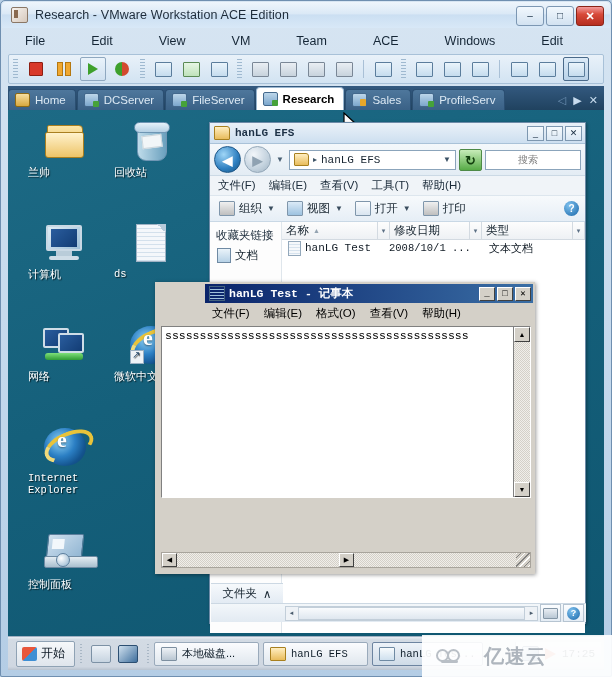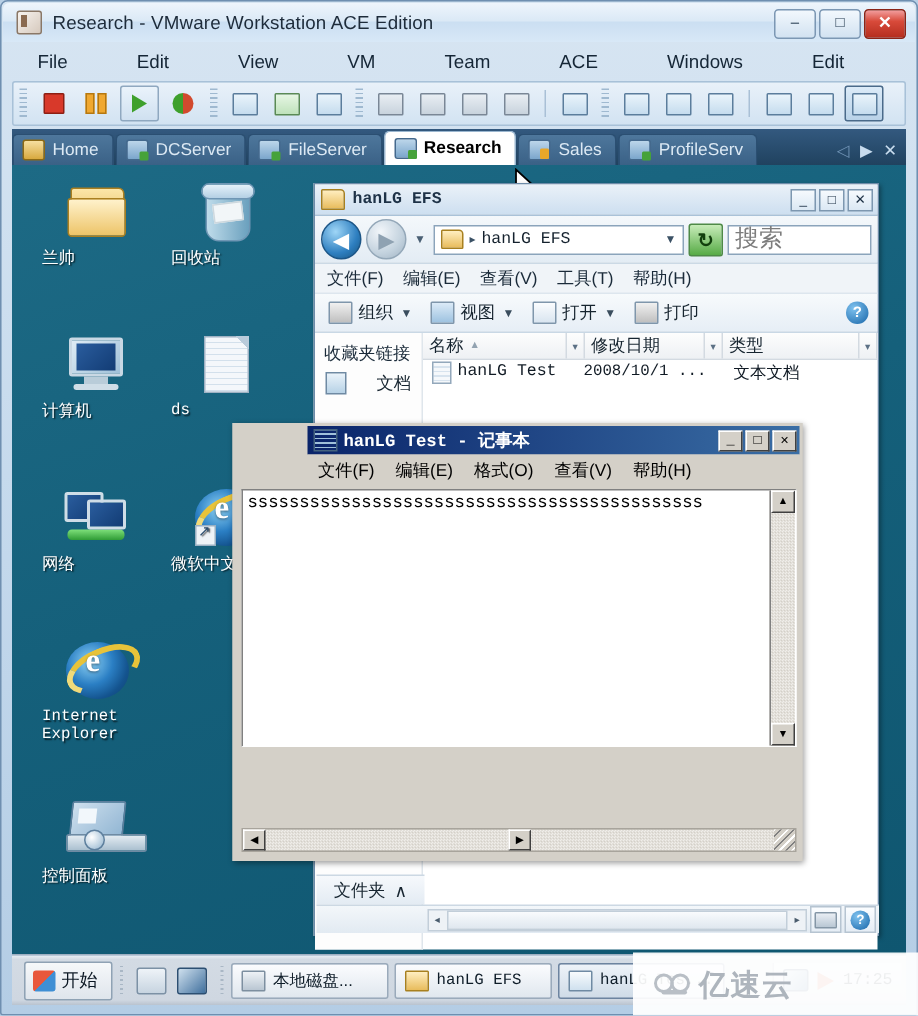--- a/index.html
+++ b/index.html
@@ -233,40 +233,40 @@
   .crumbbar .ctext{font-family:"Liberation Mono",monospace;font-size:11px;color:#14212d;}
   .crumbbar .drop{margin-left:auto;font-size:8px;color:#3b5165;}
   .refreshbtn{width:21px;height:20px;border:1px solid #4e8a47;border-radius:2px;
     background:linear-gradient(to bottom,#c7ecb9,#57ab46);position:relative;}
   .refreshbtn:after{content:"\21BB";position:absolute;left:50%;top:50%;transform:translate(-50%,-50%);
     color:#123f0d;font-size:13px;font-weight:bold;}
   .searchbox{
     width:96px;height:20px;background:#fff;border:1px solid #8ba4bb;box-sizing:border-box;
     display:flex;align-items:center;padding-left:4px;
   }
-  .searchbox .ph{font-size:16px;color:#7d7d7d;}
+  .searchbox .ph{font-size:10px;color:#7d7d7d;margin-left:28px;}
 
   .exp-menu{height:19px;display:flex;align-items:center;gap:13px;padding-left:8px;
     font-size:11.5px;color:#1b2b3a;background:#f0f4f8;border-bottom:1px solid #dde6ee;}
   .exp-cmd{height:25px;display:flex;align-items:center;gap:6px;padding-left:6px;
     background:linear-gradient(to bottom,#f7fafc,#e6eef6);border-bottom:1px solid #c9d8e5;}
   .cmdi{display:flex;align-items:center;gap:4px;font-size:11.5px;color:#16242f;padding:0 3px;}
   .cmdi .ic{width:14px;height:13px;border:1px solid #7f96ab;border-radius:1px;
     background:linear-gradient(to bottom,#fafcfe,#d9e5f0);}
   .cmdi .ic.blue{background:linear-gradient(to bottom,#dbeaf7,#9dc2e0);}
   .cmdi .ic.grey{background:linear-gradient(to bottom,#f0f0f0,#bfbfbf);}
   .cmdi .cv{font-size:8px;color:#3a4d5e;margin-left:1px;}
   .helpq{margin-left:auto;margin-right:6px;width:15px;height:15px;border-radius:50%;
     background:radial-gradient(circle at 35% 30%,#7fc2ef,#1765a8);color:#fff;font-size:10px;font-weight:bold;
     display:flex;align-items:center;justify-content:center;}
 
   .exp-body{display:flex;height:411px;background:#fff;}
   .exp-nav{width:72px;background:#fdfdfd;border-right:1px solid #dfe6ec;padding:4px 0 0 0;box-sizing:border-box;}
   .navhead{font-size:11.5px;color:#1b2b3a;padding:2px 0 3px 6px;}
-  .navitem{display:flex;align-items:center;gap:20px;padding:2px 0 2px 7px;font-size:11.5px;color:#16242f;text-align:right;}
+  .navitem{display:flex;align-items:center;gap:4px;padding:2px 0 2px 7px;font-size:11.5px;color:#16242f;text-align:right;}
   .navitem .ic{width:12px;height:13px;border:1px solid #6f8aa3;background:linear-gradient(to bottom,#eaf3fa,#b7d2e6);}
 
   .exp-list{flex:1;display:flex;flex-direction:column;min-width:0;}
   .colhead{height:17px;display:flex;background:linear-gradient(to bottom,#fdfdfd,#eef1f4);
     border-bottom:1px solid #d3dae1;}
   .col{display:flex;align-items:center;border-right:1px solid #d3dae1;font-size:11.5px;color:#16242f;
     padding-left:4px;box-sizing:border-box;}
   .col .sortarr{font-size:7px;color:#93a3b1;margin-left:4px;}
   .col .hdrop{margin-left:auto;width:11px;text-align:center;font-size:7px;color:#5c7085;
      border-left:1px solid #d3dae1;height:100%;display:flex;align-items:center;justify-content:center;}
@@ -390,21 +390,21 @@
   }
   .tray .ti2{width:15px;height:13px;}
   .tray .net{background:linear-gradient(135deg,#cfe0ee,#3f6f9d);border:1px solid #2c4f72;border-radius:2px;}
   .tray .vol{width:0;height:0;border-left:11px solid #d06a4e;border-top:6px solid transparent;border-bottom:6px solid transparent;}
   .clock{font-family:"Liberation Mono",monospace;font-size:11px;color:#0c1a26;}
 
   
   .watermark{
     position:absolute;right:0;bottom:0;width:190px;height:42px;
     background:rgba(255,255,255,.93);
-    display:flex;align-items:center;gap:0;padding-left:14px;box-sizing:border-box;
+    display:flex;align-items:center;gap:18px;padding-left:14px;box-sizing:border-box;
   }
   .wm-logo{width:30px;height:20px;position:relative;}
   .wm-logo .c1,.wm-logo .c2{position:absolute;top:3px;width:13px;height:13px;border-radius:50%;
      border:2.5px solid #b9bfc6;box-sizing:border-box;}
   .wm-logo .c1{left:0;} .wm-logo .c2{left:11px;}
   .wm-logo .bar{position:absolute;left:5px;top:14px;width:17px;height:3px;border-radius:2px;background:#b9bfc6;}
   .wm-text{font-size:20px;color:#aeb5bd;letter-spacing:1px;font-weight:bold;}
 </style>
 </head>
 <body>

